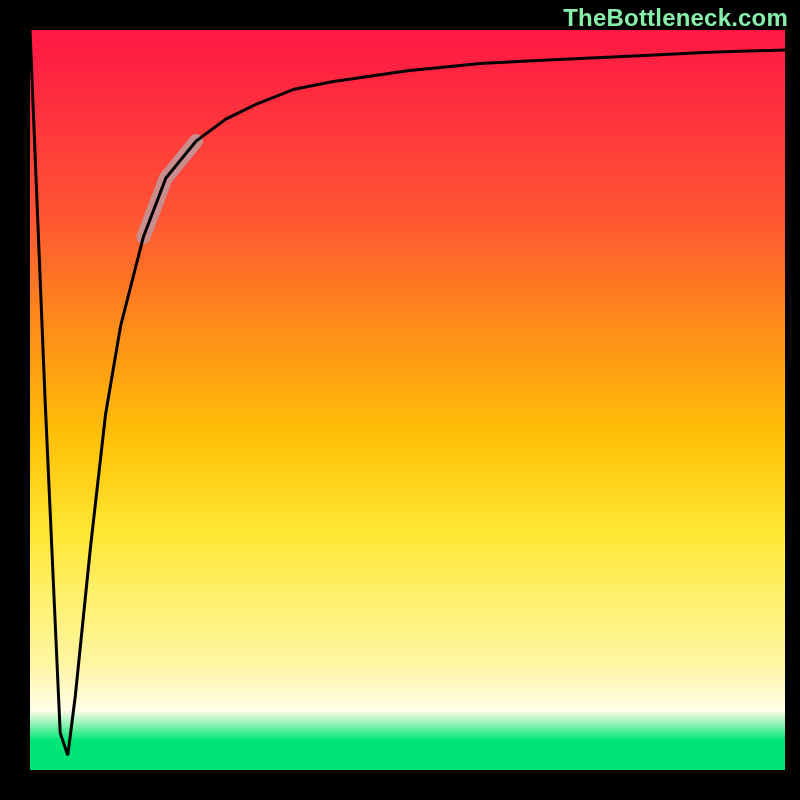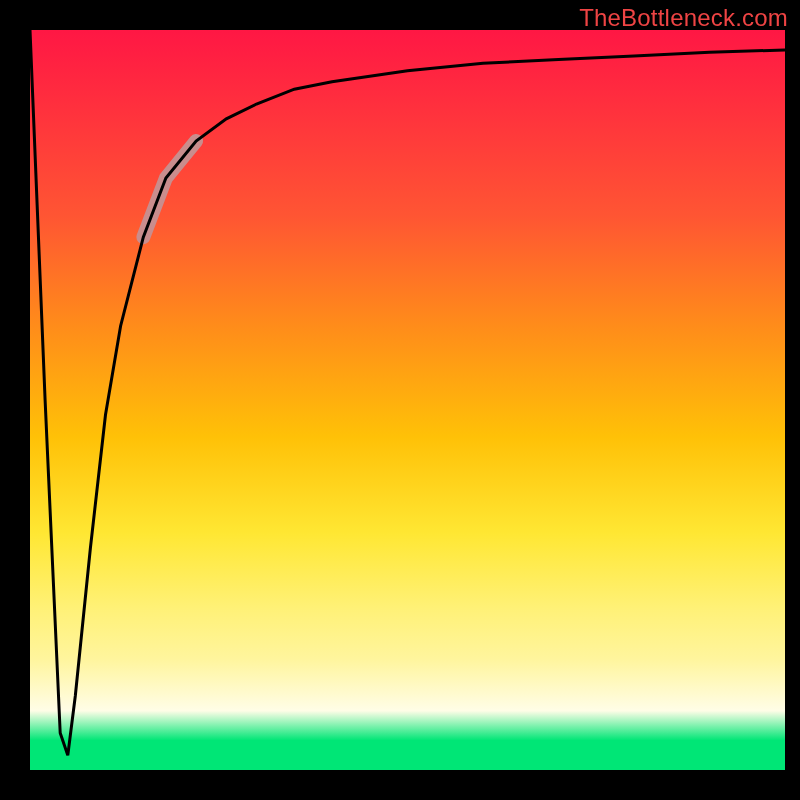--- a/index.html
+++ b/index.html
@@ -35,23 +35,23 @@
       #fff59d 85%,
       #fffde7 92%,
       #00e676 96%,
       #00e676 100%
     );
   }
   .watermark {
     position: absolute;
     top: 4px;
     right: 12px;
-    color: #ef4444;
+    color: #86efac;
     font-size: 24px;
-    font-weight: 400;
+    font-weight: 700;
     letter-spacing: 0.2px;
     z-index: 5;
   }
   svg.curve {
     position: absolute;
     left: 0;
     top: 0;
     width: 755px;
     height: 740px;
     z-index: 4;

